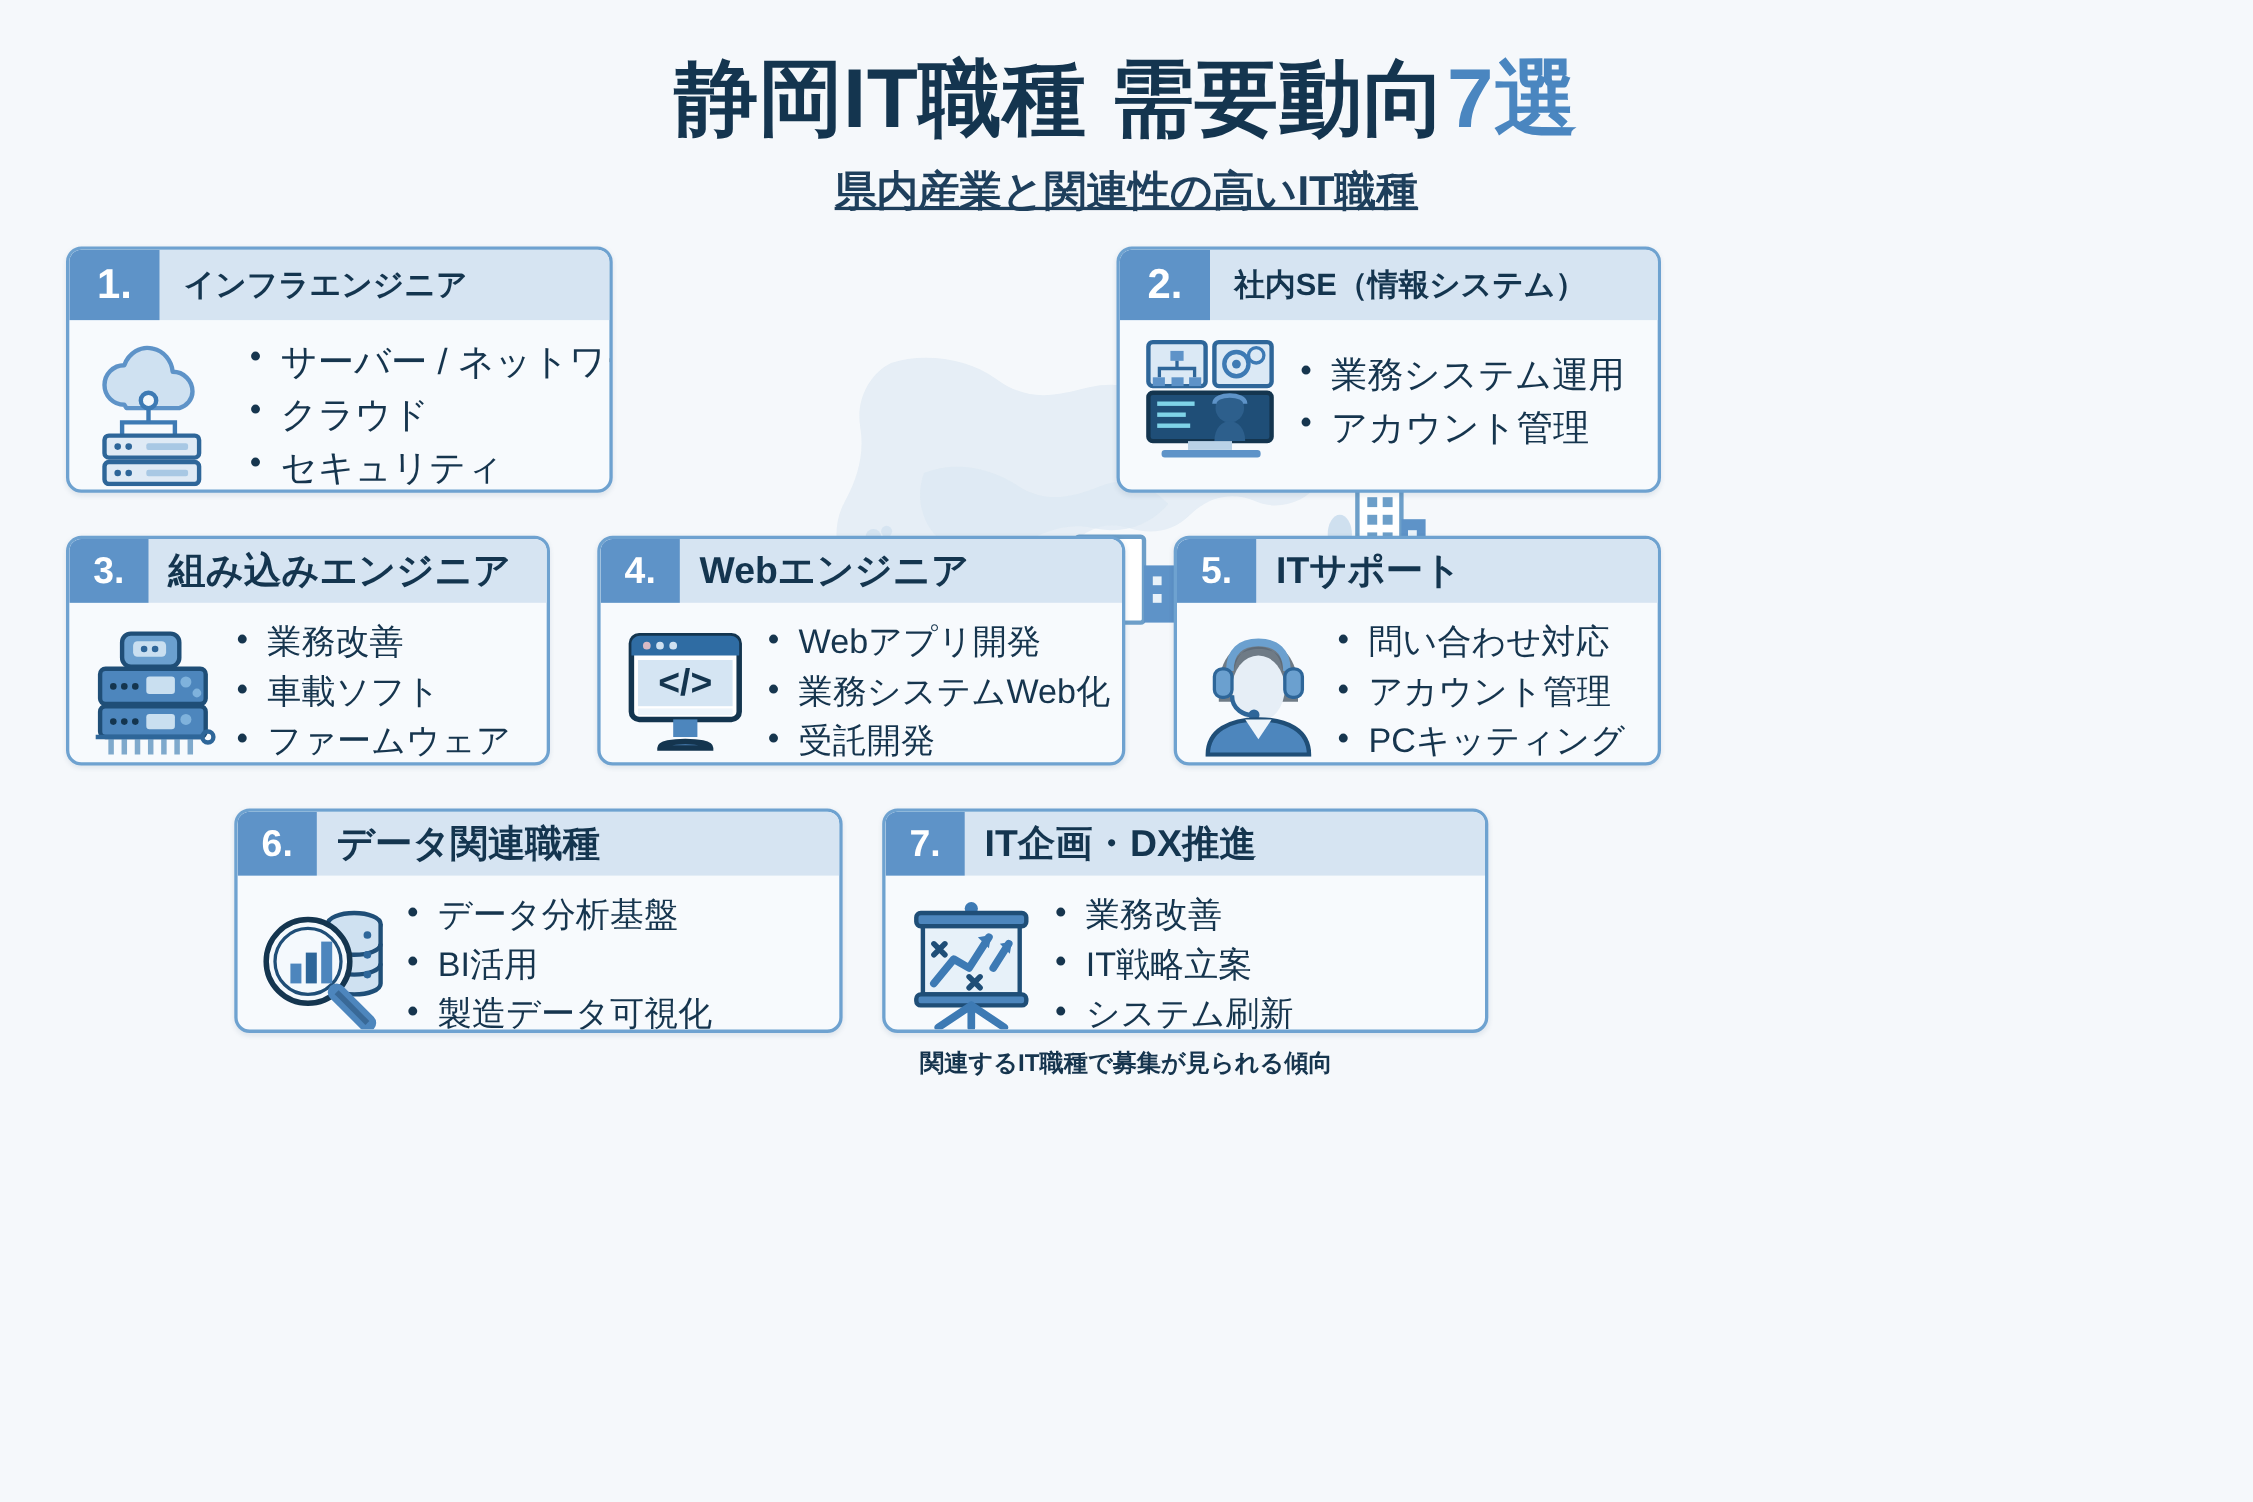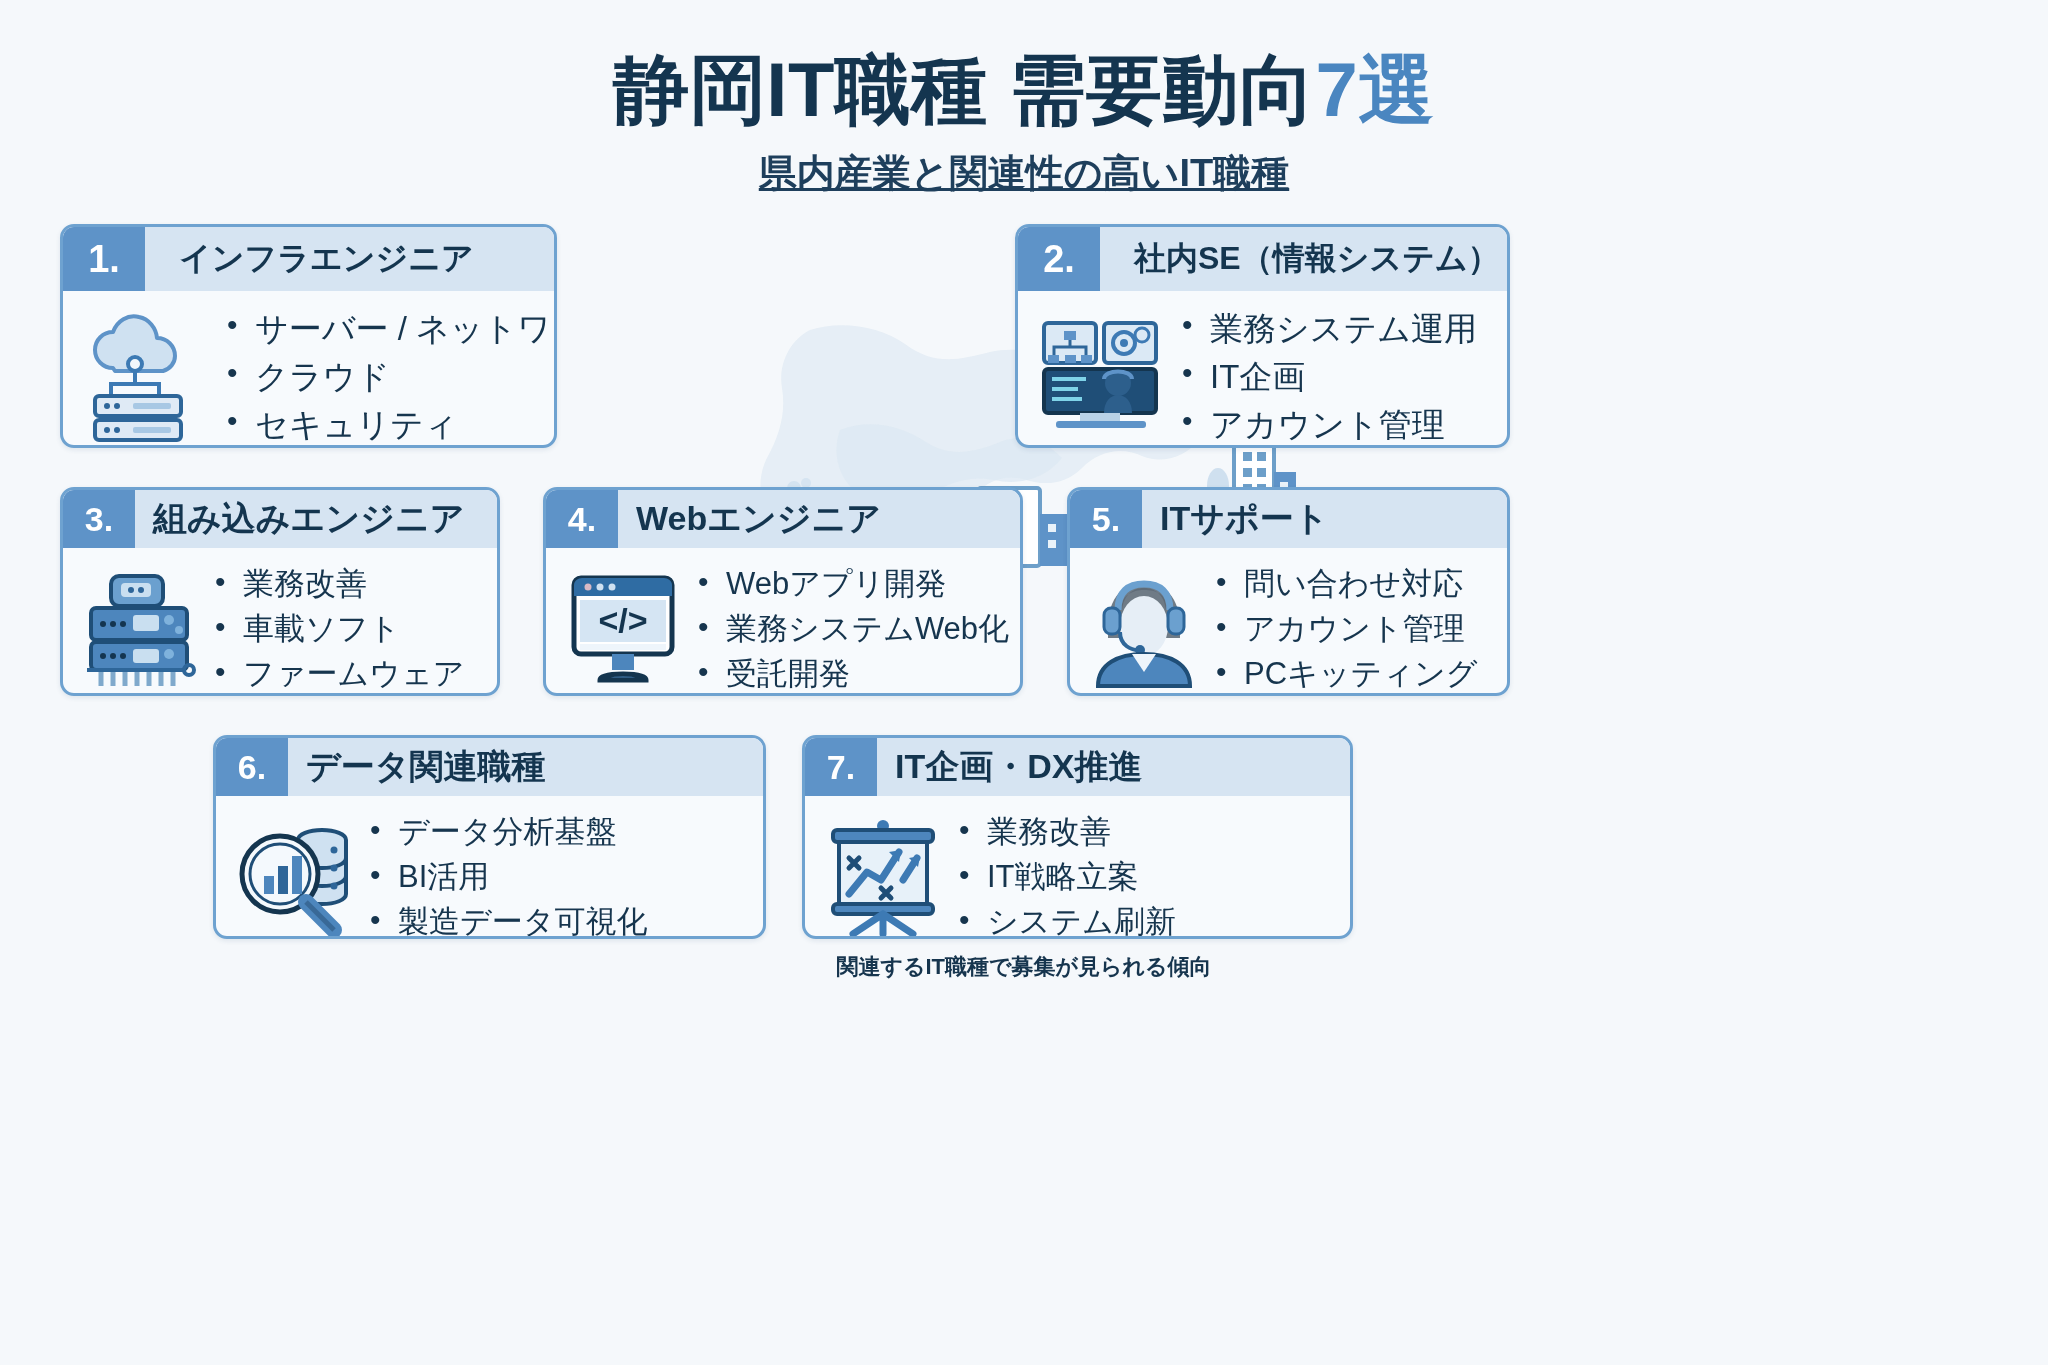--- a/index.html
+++ b/index.html
@@ -22,22 +22,22 @@
   #subtitle { margin-top: 16px; font-size: 38px; font-weight: 600; color: #1e3f5c; text-decoration: underline; }
 
   
   .card { position: absolute; background: #f7fafd; border: 3px solid #6ea2d0;
           border-radius: 14px; overflow: hidden;
           box-shadow: 0 2px 5px rgba(30,70,110,.10); }
   .card-head { display: flex; align-items: stretch; height: 64px; background: #d6e4f2; }
   .card-num { width: 82px; flex: 0 0 82px; background: #5e93c8; color: #ffffff;
               font-size: 38px; font-weight: 700; display: flex;
               align-items: center; justify-content: center; letter-spacing: 0; }
-  .card-title { flex: 1; display: flex; align-items: center; padding-left: 34px;
-                font-size: 32px; font-weight: 700; color: #14354f; white-space: nowrap; }
+  .card-title { flex: 1; display: flex; align-items: center; padding-left: 22px;
+                font-size: 28px; font-weight: 700; color: #14354f; white-space: nowrap; }
   .card-body { display: flex; align-items: center; padding: 14px 16px 16px 18px; gap: 14px; }
   .card-icon { flex: 0 0 auto; display: flex; align-items: center; justify-content: center; }
   .bullets { list-style: none; }
   .bullets li { font-size: 33px; color: #16354e; line-height: 1.46; white-space: nowrap;
                 position: relative; padding-left: 30px; }
   .bullets li::before { content: "•"; position: absolute; left: 2px; top: -2px;
                         font-size: 30px; color: #16354e; }
 
   
   #card-1 { left: 60px;   top: 224px; width: 497px; height: 224px; }
@@ -188,21 +188,20 @@
           <rect x="16" y="80" width="30" height="4" fill="#7fd3e8"></rect>
           <circle cx="82" cy="66" r="13" fill="#2d5f8c"></circle>
           <path d="M68 96 C68 84 75 78 82 78 C89 78 96 84 96 96 Z" fill="#2d5f8c"></path>
           <path d="M68 62 C68 52 96 52 96 62" fill="none" stroke="#5e93c8" stroke-width="4"></path>
           <rect x="44" y="96" width="40" height="8" fill="#b9d2e7"></rect>
           <rect x="20" y="104" width="90" height="7" rx="3" fill="#5e93c8"></rect>
         </svg>
       </div>
       <ul class="bullets">
         <li>業務システム運用</li>
-        <li>IT企画</li>
         <li>アカウント管理</li>
       </ul>
     </div>
   </div>
 
   <div class="card" id="card-3">
     <div class="card-head">
       <div class="card-num">3.</div>
       <div class="card-title">組み込みエンジニア</div>
     </div>

